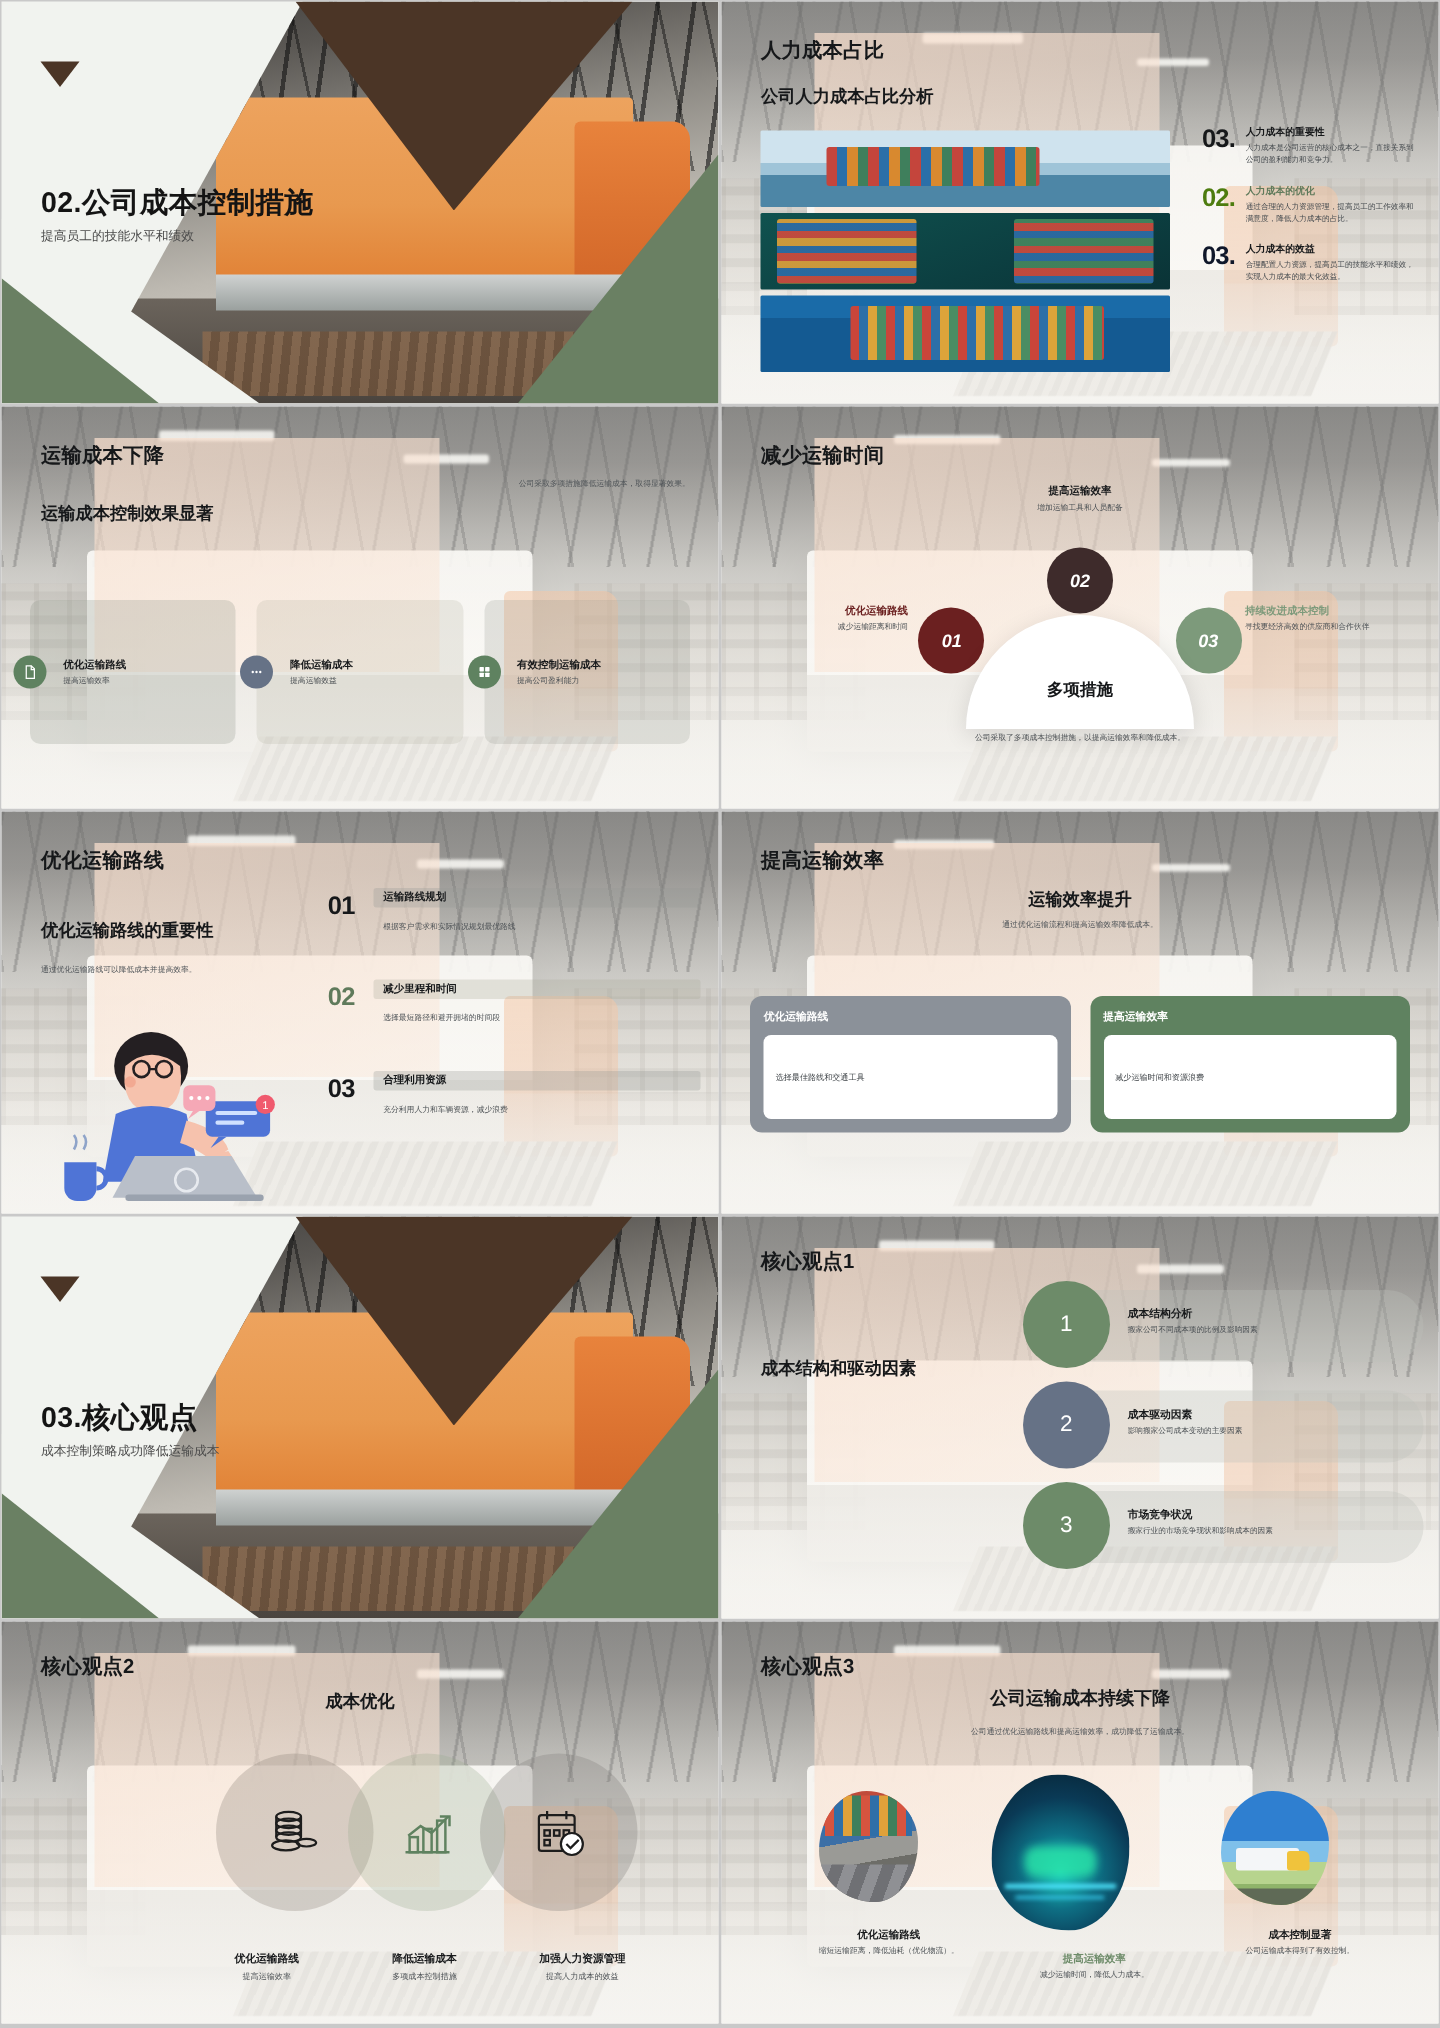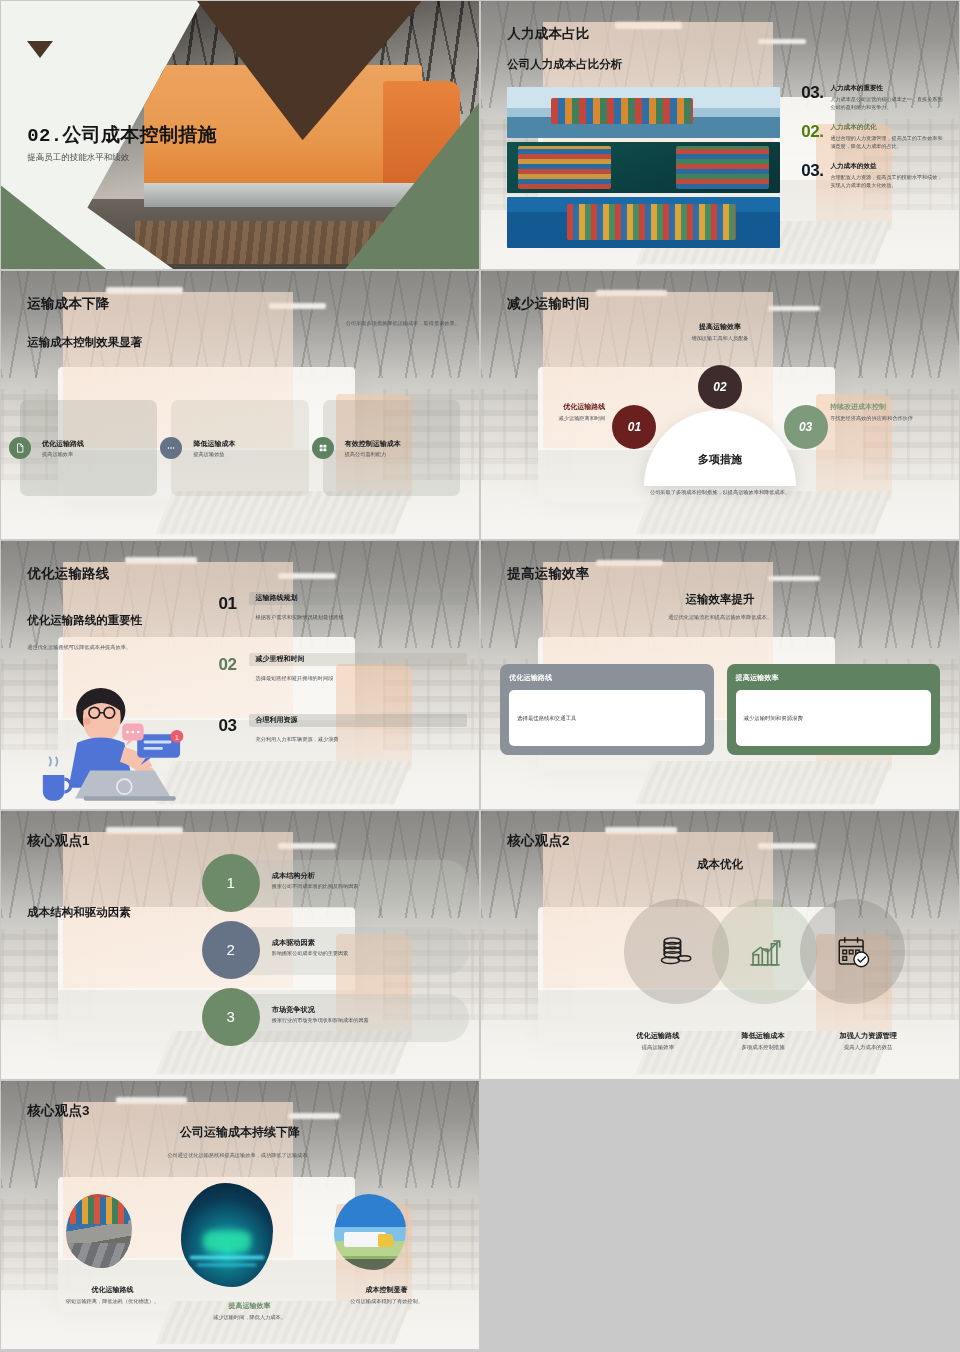--- a/index.html
+++ b/index.html
@@ -56,21 +56,21 @@
       repeating-linear-gradient(92deg, rgba(220,216,208,.95) 0 5px, rgba(196,192,184,.8) 5px 10px);
     transform:skewX(-22deg); filter:blur(.3px);
   }
   .wh .wash { position:absolute; inset:0; background:linear-gradient(180deg,rgba(246,245,242,.42),rgba(250,249,246,.62)); }
   .wh .peach {
     position:absolute; left:13%; top:8%; width:48%; height:58%;
     background:linear-gradient(160deg,rgba(250,224,206,.72),rgba(250,232,218,.45));
   }
 
   
-  .cover { background:#f1f3ef;font-family:Liberation Mono, monospace; }
+  .cover { background:#f1f3ef; }
   .cover .photo { position:absolute; inset:0; clip-path:polygon(42% 0, 100% 0, 100% 100%, 11% 100%); }
   .cover .photo .ph-in { position:absolute; inset:0;
     background:linear-gradient(170deg,#3c3a38 0%,#5a5753 18%,#8c8983 38%,#bdb9b1 60%,#d8d4cc 80%,#e6e3dc 100%); }
   .cover .ph-roof { position:absolute; left:0; right:0; top:0; height:42%;
     background:repeating-linear-gradient(98deg, rgba(18,18,18,.6) 0 3px, rgba(18,18,18,0) 3px 24px),
                repeating-linear-gradient(78deg, rgba(12,12,12,.45) 0 2px, rgba(12,12,12,0) 2px 30px); }
   .cover .ph-truck { position:absolute; left:30%; top:24%; width:58%; height:48%;
     background:linear-gradient(180deg,#eda35e 0%, #e8994f 55%, #e07f33 100%); border-radius:3px; }
   .cover .ph-cab { position:absolute; right:4%; top:30%; width:16%; height:42%;
     background:linear-gradient(180deg,#e8833c,#d26628); border-radius:4px 12px 4px 4px; }
@@ -487,20 +487,38 @@
       </div>
       <div class="s6-card green">
         <div class="s6-ct">提高运输效率</div>
         <div class="s6-inner">
             <span class="s6-cd">减少运输时间和资源浪费</span>
           </div>
       </div>
     </div>
   </div>
 
+  <div class="slide cover">
+    <div class="photo">
+      <div class="ph-in"></div>
+        <div class="ph-roof"></div>
+      <div class="ph-ground"></div>
+        <div class="ph-brick"></div>
+      <div class="ph-truck"></div>
+        <div class="ph-cab"></div>
+        <div class="ph-chassis"></div>
+    </div>
+    <div class="tri-brown"></div>
+    <div class="tri-green-br"></div>
+    <div class="tri-white-bl"></div>
+    <div class="tri-green-bl"></div>
+    <div class="play"></div>
+    <div class="ctitle">03.核心观点</div>
+    <div class="csub">成本控制策略成功降低运输成本</div>
+  </div>
 
   <div class="slide">
     <div class="wh">
       <div class="sky"></div>
         <div class="roof"></div>
       <div class="lamp" style="left:22%;top:6%;width:16%;height:2.5%"></div>
       <div class="lamp" style="left:58%;top:12%;width:12%;height:2%"></div>
       <div class="rackL"></div>
         <div class="rackR"></div>
       <div class="truck"></div>

